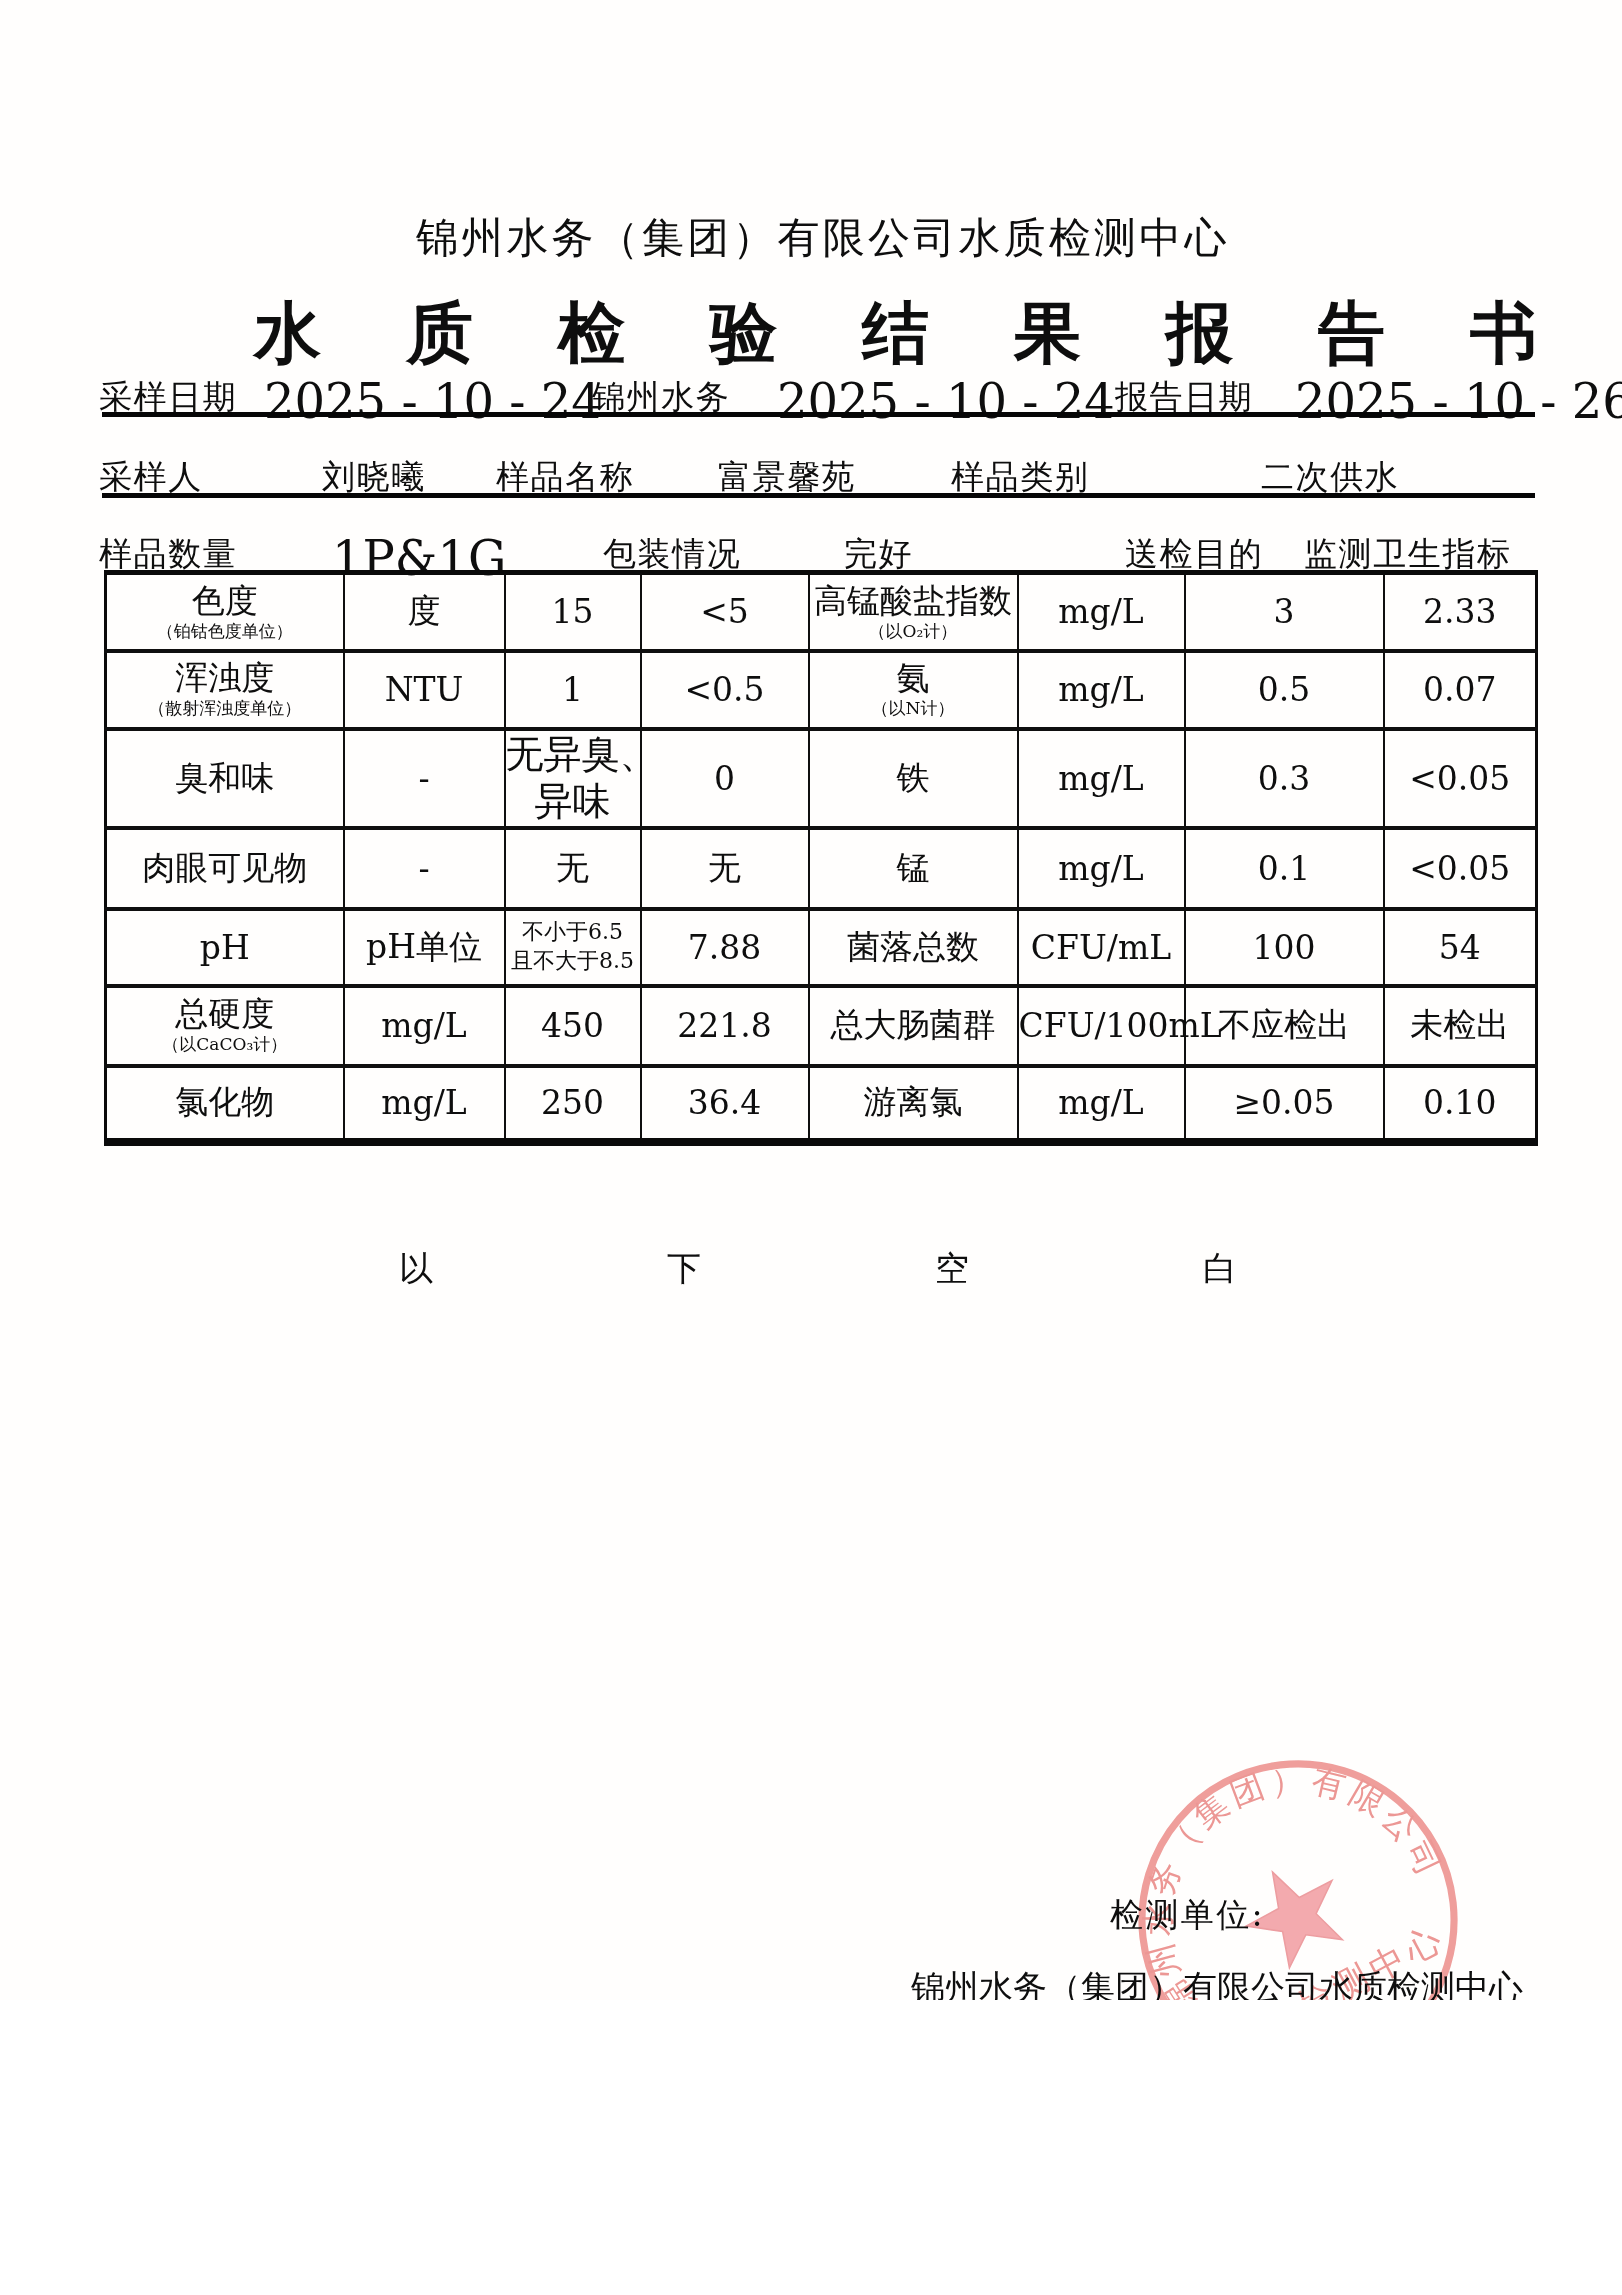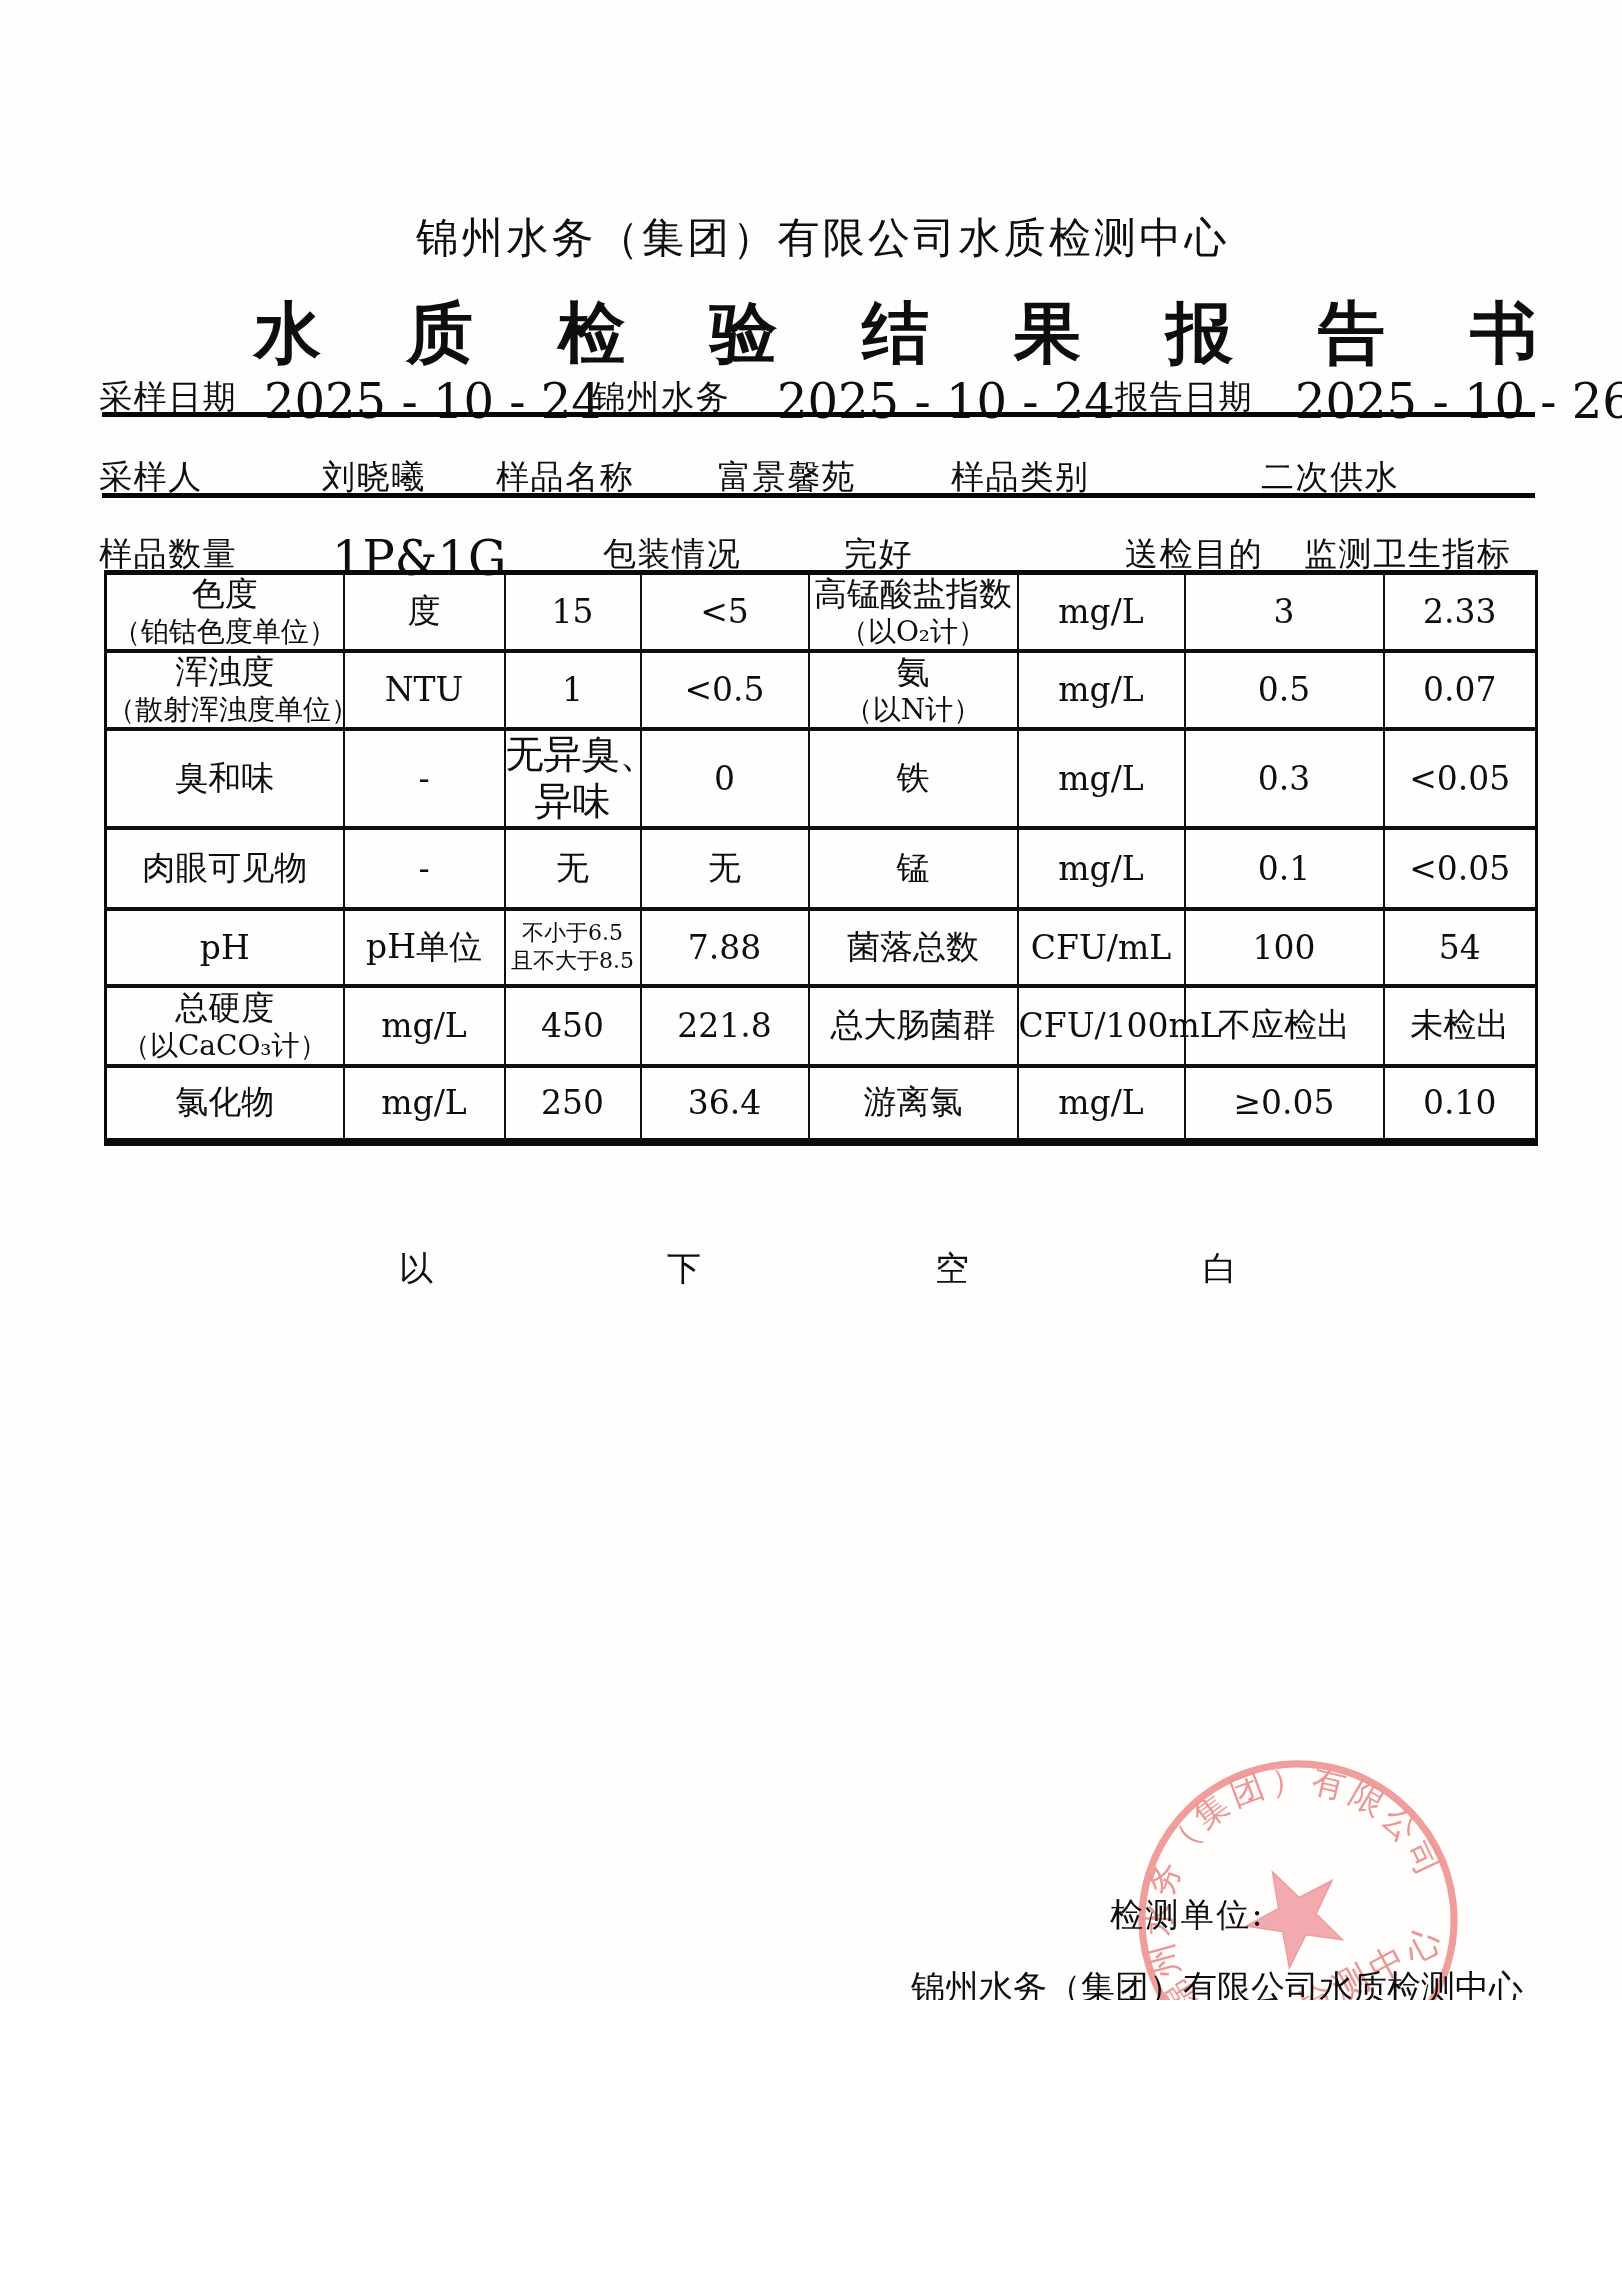--- a/index.html
+++ b/index.html
@@ -12,21 +12,21 @@
   .val{font-size:48px;}
   .hline{position:absolute;left:102px;width:1433px;height:0;border-top:5.6px solid #060606;}
   
   table.res{position:absolute;left:104px;top:570px;width:1430px;border-collapse:collapse;
             table-layout:fixed;border:3.2px solid #0a0a0a;border-top-width:5.6px;border-bottom-width:8px;}
   table.res td,table.res th{border:2.4px solid #0f0f0f;border-top-width:4px;border-bottom-width:4px;
             text-align:center;vertical-align:middle;padding:0;font-weight:normal;
             font-size:33px;white-space:nowrap;overflow:visible;}
   table.res th{letter-spacing:12.8px;text-indent:12.8px;}
   .l1,.l2{display:block;line-height:1.18;}
-  .l2{font-size:28px;line-height:1.25;}
+  .l2{font-size:17px;line-height:1.25;}
   .l2:empty{display:none;}
   td.tiny .l1,td.tiny .l2{font-size:22px;line-height:1.3;}
   td.mid .l1,td.mid .l2{font-size:38px;line-height:1.25;}
   td.cond{font-size:27px;}
   .blank-note{top:1246px;left:399px;font-size:34px;letter-spacing:234px;}
   .unit-label{top:1893px;left:1110px;font-size:33px;letter-spacing:2.4px;z-index:3;}
   .unit-name{top:1965px;left:911px;font-size:34px;z-index:3;}
   .stamp{position:absolute;left:1134px;top:1756px;z-index:1;opacity:.92;}
   .stamp text{font-family:"DejaVu Serif","Liberation Serif",serif;}
 </style>

